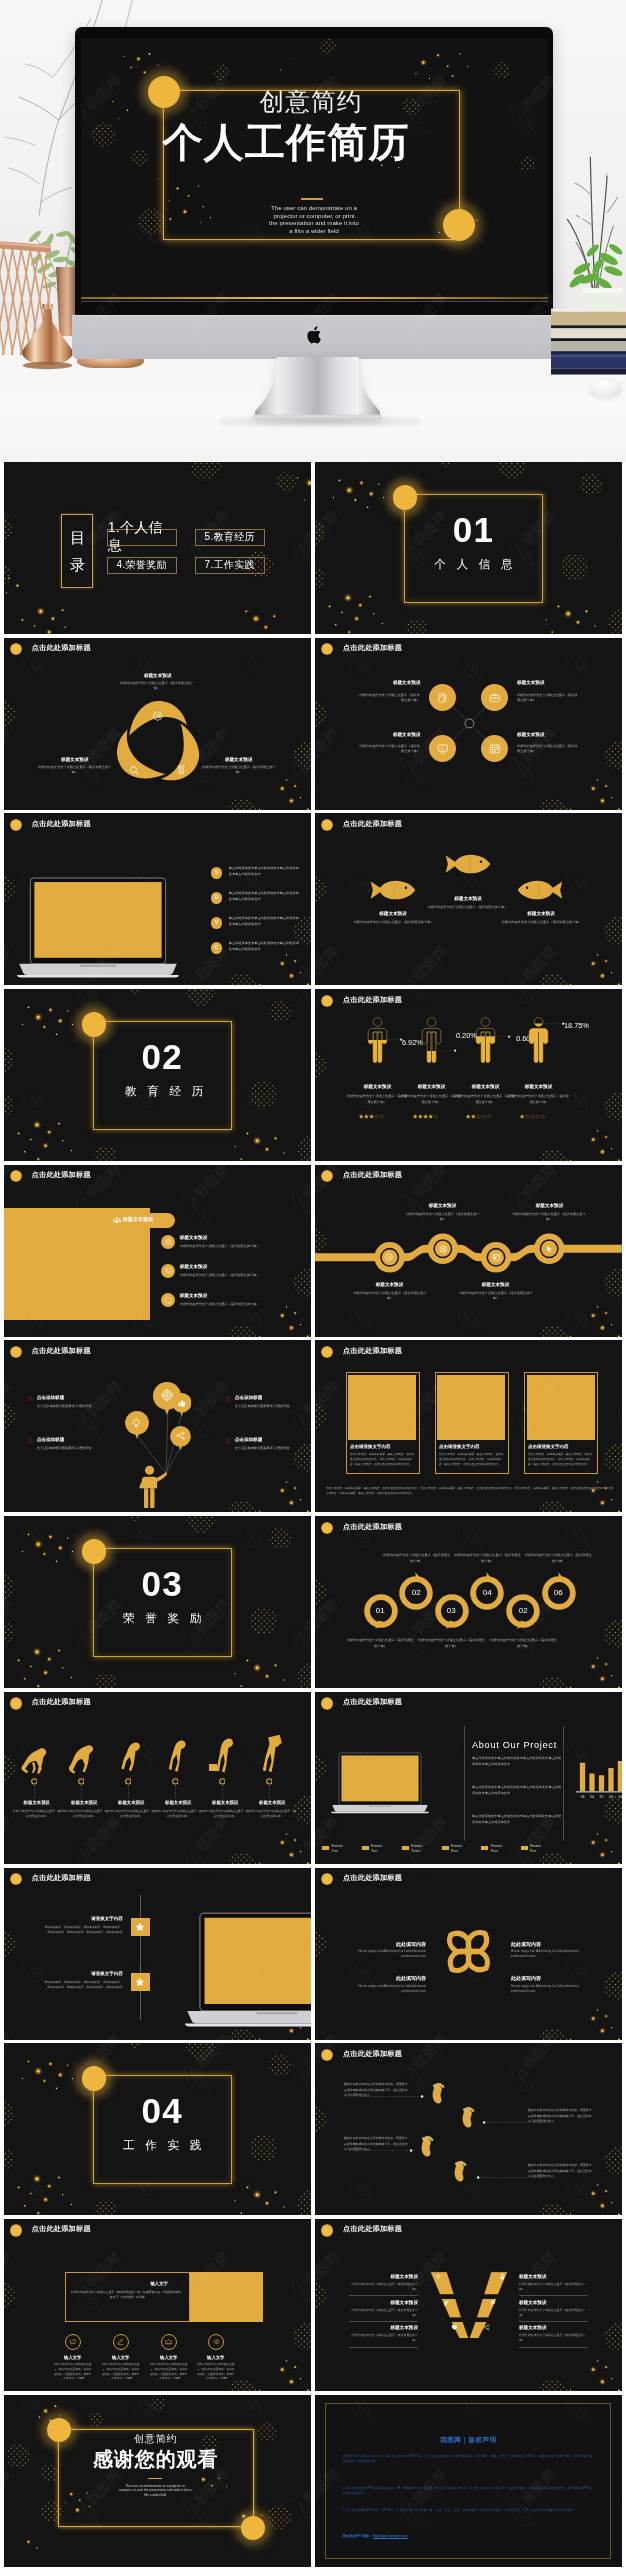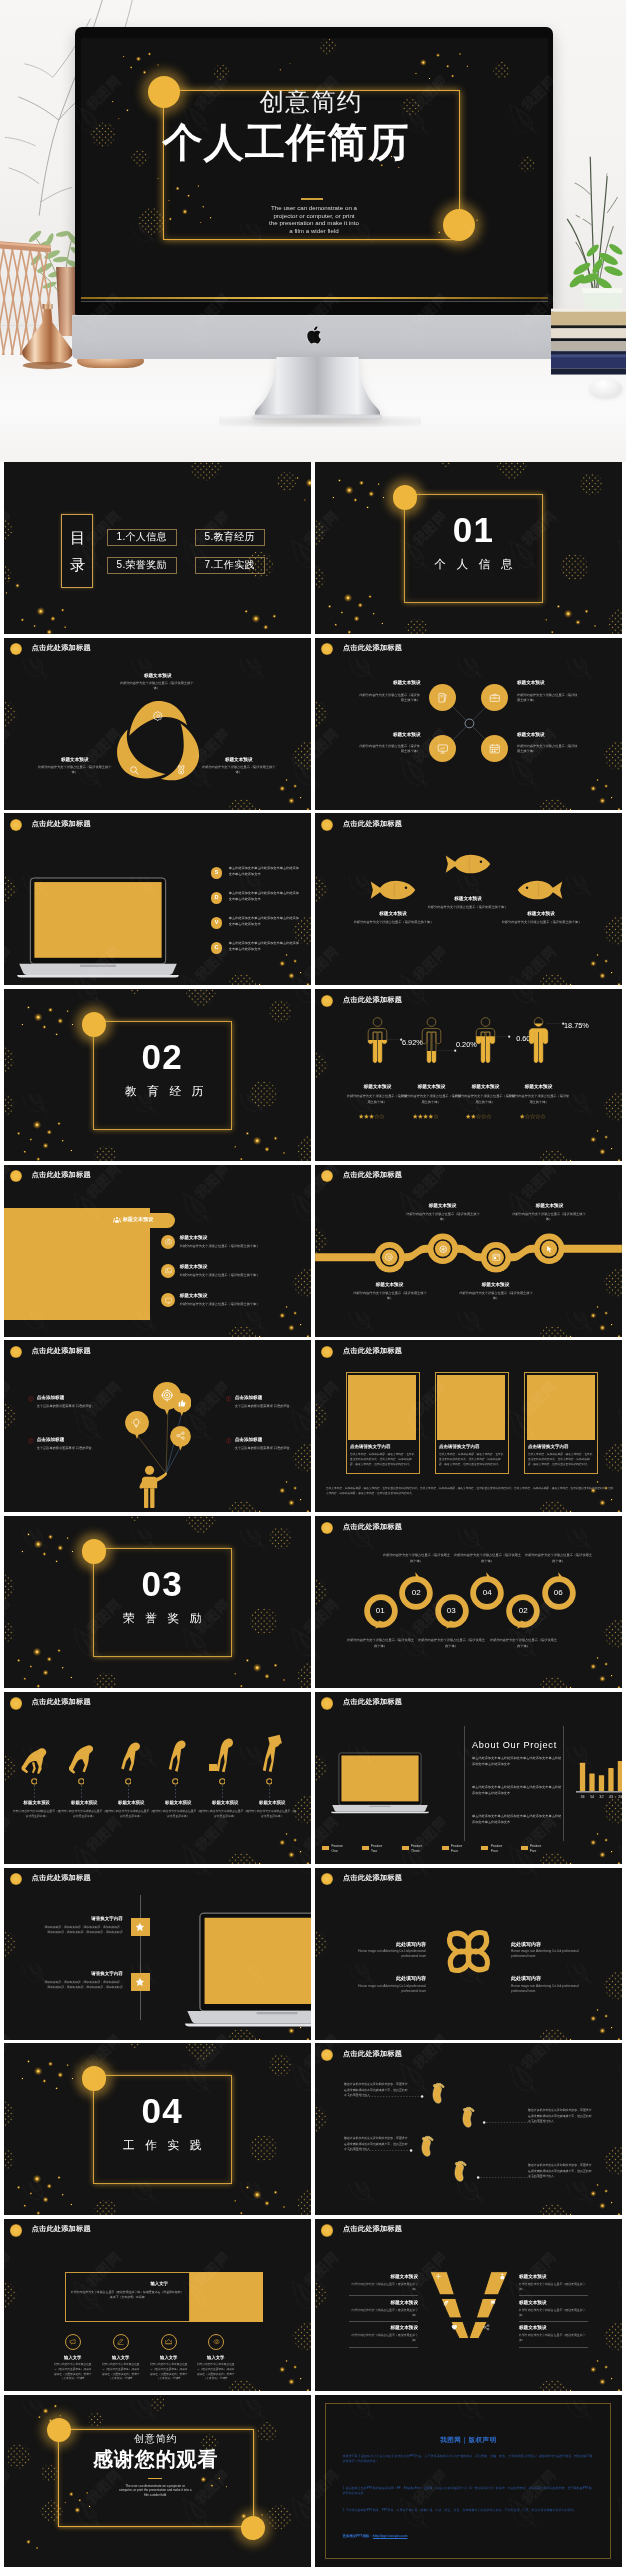--- a/index.html
+++ b/index.html
@@ -364,27 +364,27 @@
             <circle cx="40" cy="288" r="2.6" fill="url(#bkg)"></circle>
             <circle cx="64" cy="300" r="3.4" fill="url(#bkg)"></circle>
             <circle cx="8" cy="190" r="2.4" fill="url(#bkg)"></circle>
             <circle cx="22" cy="202" r="4" fill="url(#bkg)"></circle>
             <circle cx="4" cy="214" r="2" fill="url(#bkg)"></circle>
           </svg>
           <div style="position:absolute;left:57px;top:52px;width:32px;height:74px;border:0.7px solid #cfa047;box-shadow:0 0 3.1px rgba(207,160,71,.4)">
             <div style="position:absolute;left:0;top:8.6px;width:32px;text-align:center;font-size:15.3px;line-height:27.5px;color:#fff;letter-spacing:0;word-break:break-all;padding:0 4.9px">目录</div>
           </div>
           <div style="position:absolute;left:103px;top:67px;width:70px;height:16.5px;border:0.6px solid #8a7446;display:flex;align-items:center;justify-content:center">
-            <span style="font-size:10px;color:#fff;letter-spacing:0.3px">1.个人信息</span>
+            <span style="font-size:14px;color:#fff;letter-spacing:0.3px">1.个人信息</span>
           </div>
           <div style="position:absolute;left:191px;top:67px;width:70px;height:16.5px;border:0.6px solid #8a7446;display:flex;align-items:center;justify-content:center">
             <span style="font-size:10px;color:#fff;letter-spacing:0.3px">5.教育经历</span>
           </div>
           <div style="position:absolute;left:103px;top:95px;width:70px;height:16.5px;border:0.6px solid #8a7446;display:flex;align-items:center;justify-content:center">
-            <span style="font-size:10px;color:#fff;letter-spacing:0.3px">5.荣誉奖励</span>
+            <span style="font-size:10px;color:#fff;letter-spacing:0.3px">4.荣誉奖励</span>
           </div>
           <div style="position:absolute;left:191px;top:95px;width:70px;height:16.5px;border:0.6px solid #8a7446;display:flex;align-items:center;justify-content:center">
             <span style="font-size:10px;color:#fff;letter-spacing:0.3px">7.工作实践</span>
           </div>
         </div>
         <div class="slide">
           <svg viewBox="0 0 502 281" style="position:absolute;left:0;top:0;width:307px;height:172px">
             <defs>
               <pattern id="dgp" width="9.4" height="9.4" patternUnits="userSpaceOnUse">
                 <circle cx="2.35" cy="2.35" r="1.1" fill="#b08c3f"></circle>
@@ -844,21 +844,21 @@
             </clipPath>
             <use href="#pbody" fill="none" stroke="#9c7f3c" stroke-width="1.15"></use>
             <g clip-path="url(#pcp1)">
               <use href="#pbody" fill="#e8b13a"></use>
             </g>
           </svg>
           <svg viewBox="0 0 60 12" style="position:absolute;left:124px;top:58px;width:27px;height:7.3px">
             <path d="M0 6 H33" stroke="#777" stroke-width=".8" stroke-dasharray="1.6 1.8"></path>
             <circle cx="36" cy="6" r="2.4" fill="#e6e6e6"></circle>
           </svg>
-          <div style="position:absolute;left:141px;top:52px;width:33px;font-size:7.3px;color:#fff;text-align:left;line-height:1;letter-spacing:0px;">0.20%</div>
+          <div style="position:absolute;left:141px;top:43px;width:33px;font-size:7.3px;color:#fff;text-align:left;line-height:1;letter-spacing:0px;">0.20%</div>
           <div style="position:absolute;left:89px;top:95px;width:55px;font-size:4.6px;color:#fff;font-weight:bold;text-align:center;line-height:1.5;letter-spacing:0px;">标题文本预设</div>
           <div style="position:absolute;left:85px;top:105px;width:62px;font-size:3.2px;color:#b9b9b9;text-align:center;line-height:1.72;letter-spacing:0px;">此部分内容作为文字排版占位显示（建议使用主题字体）</div>
           <svg viewBox="0 0 60 10" style="position:absolute;left:98px;top:125px;width:26px;height:4.6px">
             <g transform="translate(0,0)">
               <path d="M5 0.5 L6.4 4.0 L10 4.3 L7.2 6.7 L8.1 10 L5 8.1 L1.9 10 L2.8 6.7 L0 4.3 L3.6 4.0 Z" fill="#e8b13a" stroke="#8f742f" stroke-width=".7"></path>
             </g>
             <g transform="translate(12,0)">
               <path d="M5 0.5 L6.4 4.0 L10 4.3 L7.2 6.7 L8.1 10 L5 8.1 L1.9 10 L2.8 6.7 L0 4.3 L3.6 4.0 Z" fill="#e8b13a" stroke="#8f742f" stroke-width=".7"></path>
             </g>
             <g transform="translate(24,0)">

